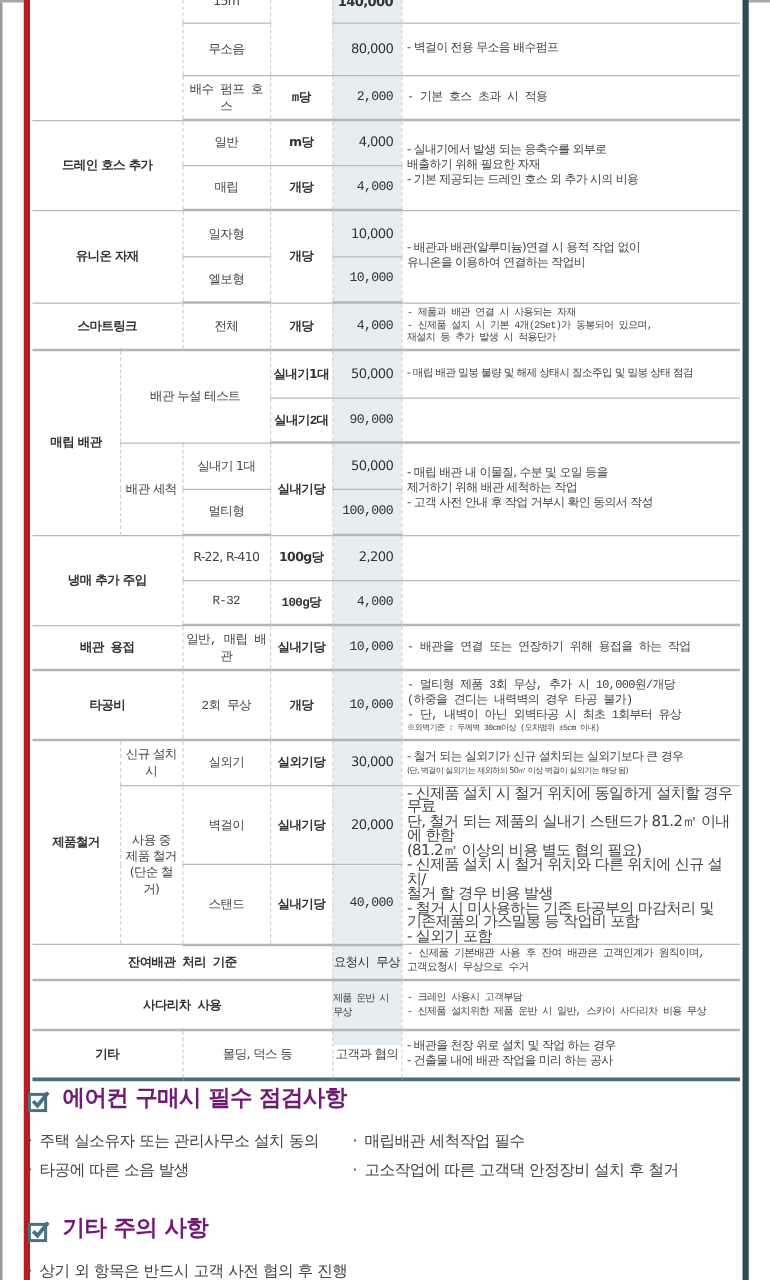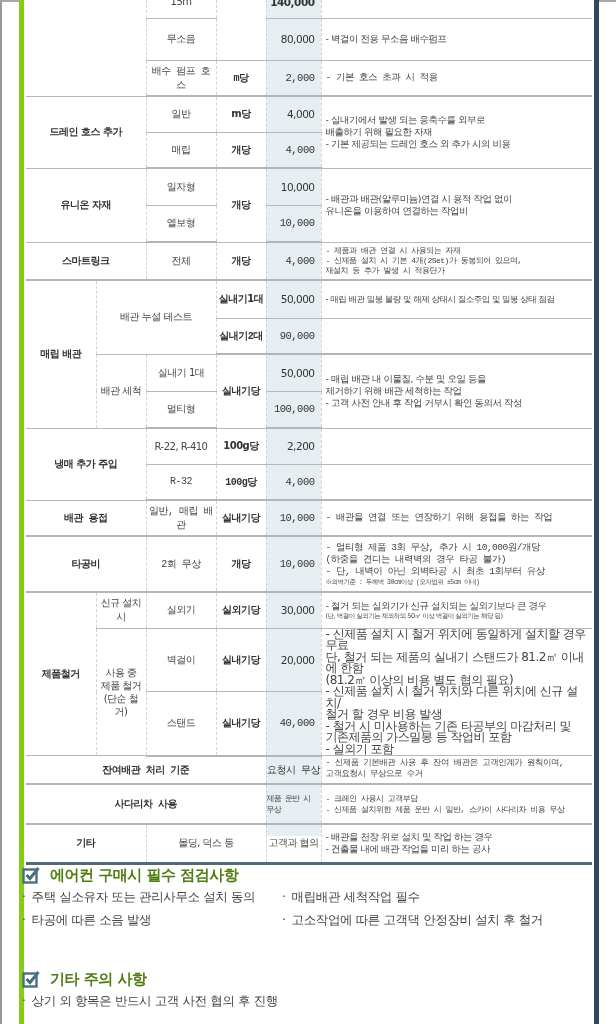--- a/index.html
+++ b/index.html
@@ -2,21 +2,21 @@
 <html><head>
 <meta charset="utf-8">
 <style>
   * { box-sizing: border-box; margin: 0; padding: 0; }
   html, body { width: 616px; height: 1024px; overflow: hidden; background: #ffffff; }
   body { font-family: "DejaVu Sans", "Liberation Sans", sans-serif; color: #333; position: relative; }
   .page-edge-left { position: absolute; left: 0; top: 0; width: 2px; height: 1024px; background: #9a9a9a; }
   .page-edge-top { position: absolute; left: 0; top: 0; width: 616px; height: 2px; background: #a8a8a8; }
   .frame {
     position: absolute; left: 19px; top: 0; width: 580px; height: 1024px;
-    border-left: 5px solid #84cc16; border-right: 5px solid #2f4b57;
+    border-left: 5px solid #b91c1c; border-right: 5px solid #2f4b57;
     background: #fff;
   }
   .price-shade { position: absolute; left: 242px; top: 0; width: 55px; height: 836px; background: #e6eef2; z-index: 0; }
   table.fees {
     position: absolute; left: 2px; top: 0; width: 566px;
     border-collapse: collapse; table-layout: fixed; z-index: 1;
     font-size: 10px; letter-spacing: -0.5px;
   }
   table.fees td {
     border-bottom: 1px solid #b9b9b9;
@@ -27,24 +27,24 @@
   table.fees tr.group-end td { border-bottom: 2px solid #b0b6b9; font-family: Liberation Mono, monospace; }
   table.fees td.cat { font-weight: bold; color: #333; border-left: none; }
   table.fees td.unit { font-weight: bold; color: #333; }
   table.fees td.price { text-align: right; padding-right: 6px; font-size: 10.5px; color: #333; }
   table.fees td.desc { text-align: left; font-size: 9.5px; line-height: 12px; padding-left: 4px; color: #444; white-space: pre-line; }
   table.fees td.desc.small { font-size: 8px; line-height: 10px; }
   table.fees td.desc .note { font-size: 6.5px; display: block; line-height: 9px; }
   table.fees tr.last td { border-bottom: 3px solid #4d6b78; }
 
   .section { position: absolute; left: 22px; width: 560px; }
-  .section h2 { font-size: 15px; font-weight: bold; color: #4d7c0f; display: flex; align-items: flex-start; letter-spacing: -0.5px; }
+  .section h2 { font-size: 18px; font-weight: bold; color: #701a75; display: flex; align-items: flex-end; letter-spacing: -0.5px; }
   .check-icon { display: inline-block; width: 18px; height: 18px; margin-right: 10px; position: relative; }
   .check-icon svg { width: 18px; height: 18px; }
-  .bullets { display: grid; grid-template-columns: 260px 300px; row-gap: 6px; margin-top: 4px; font-size: 12.5px; color: #444; letter-spacing: -0.4px; }
+  .bullets { display: grid; grid-template-columns: 260px 300px; row-gap: 6px; margin-top: 15px; font-size: 12.5px; color: #444; letter-spacing: -0.4px; }
   .bullets span::before { content: "·"; margin-right: 6px; }
   .bullets.single { grid-template-columns: 560px; }
 </style>
 </head>
 <body>
 
 <div class="page-edge-left"></div>
 <div class="page-edge-top"></div>
 
 <div class="frame">

